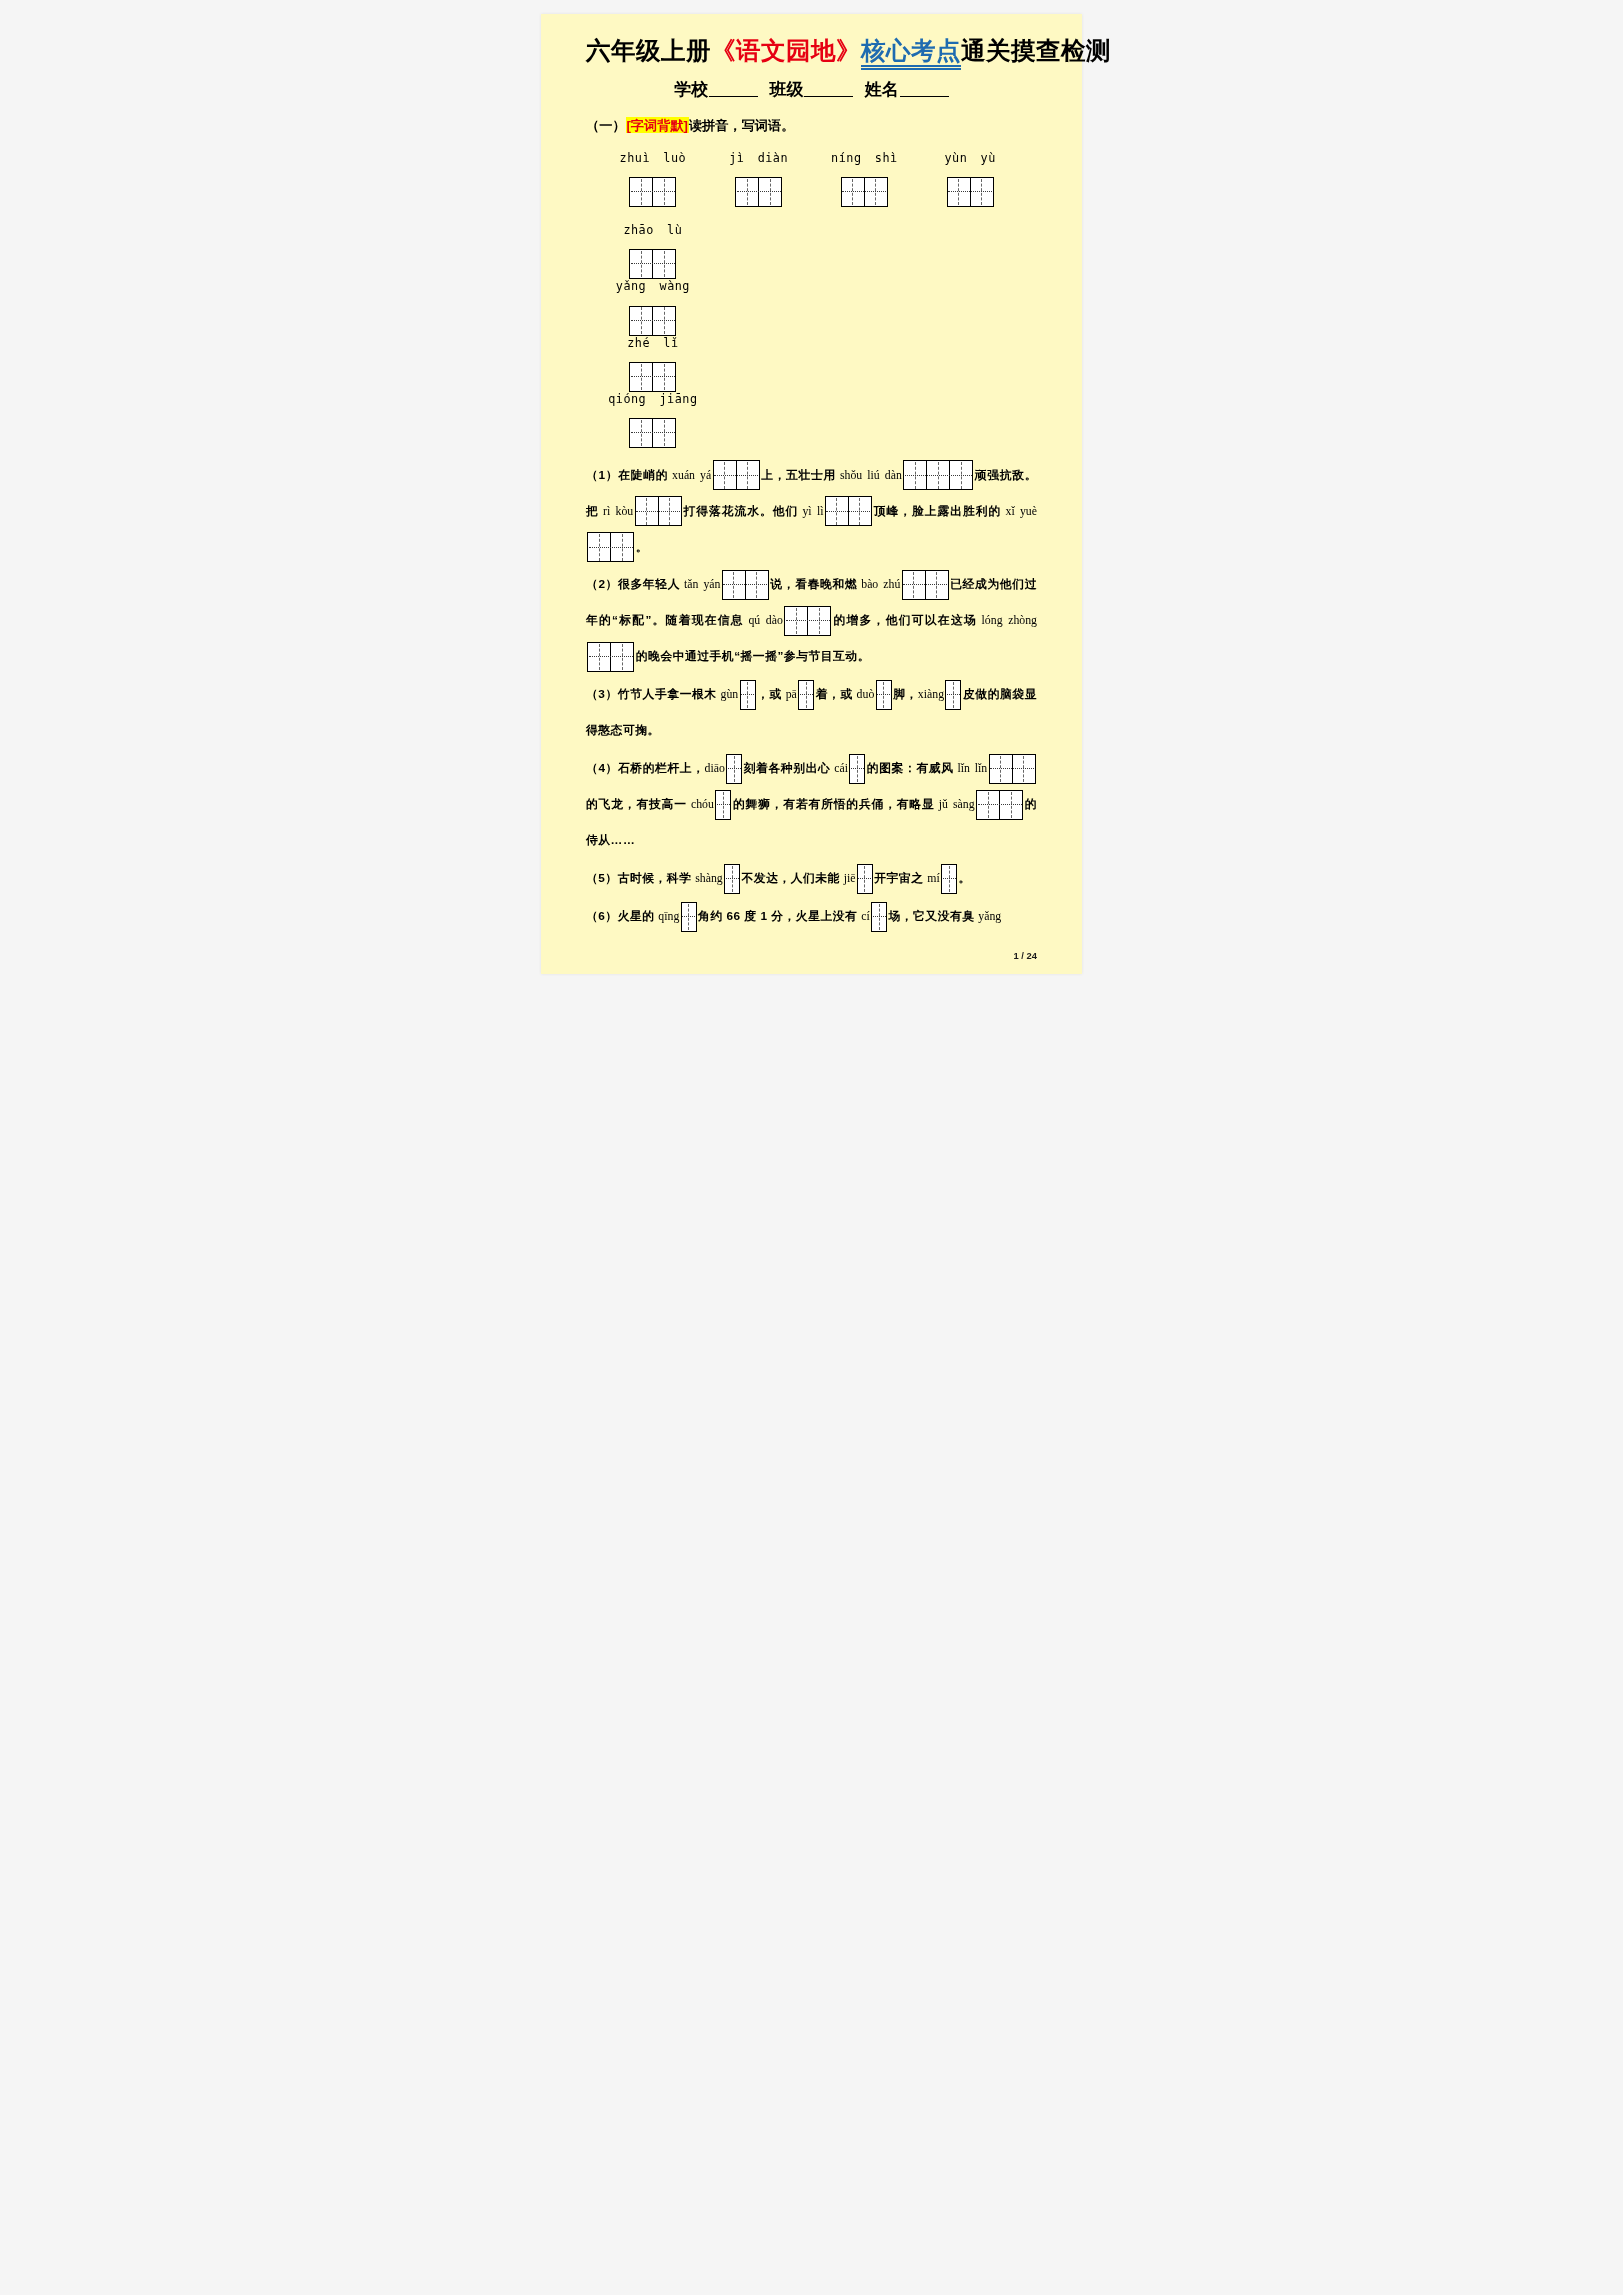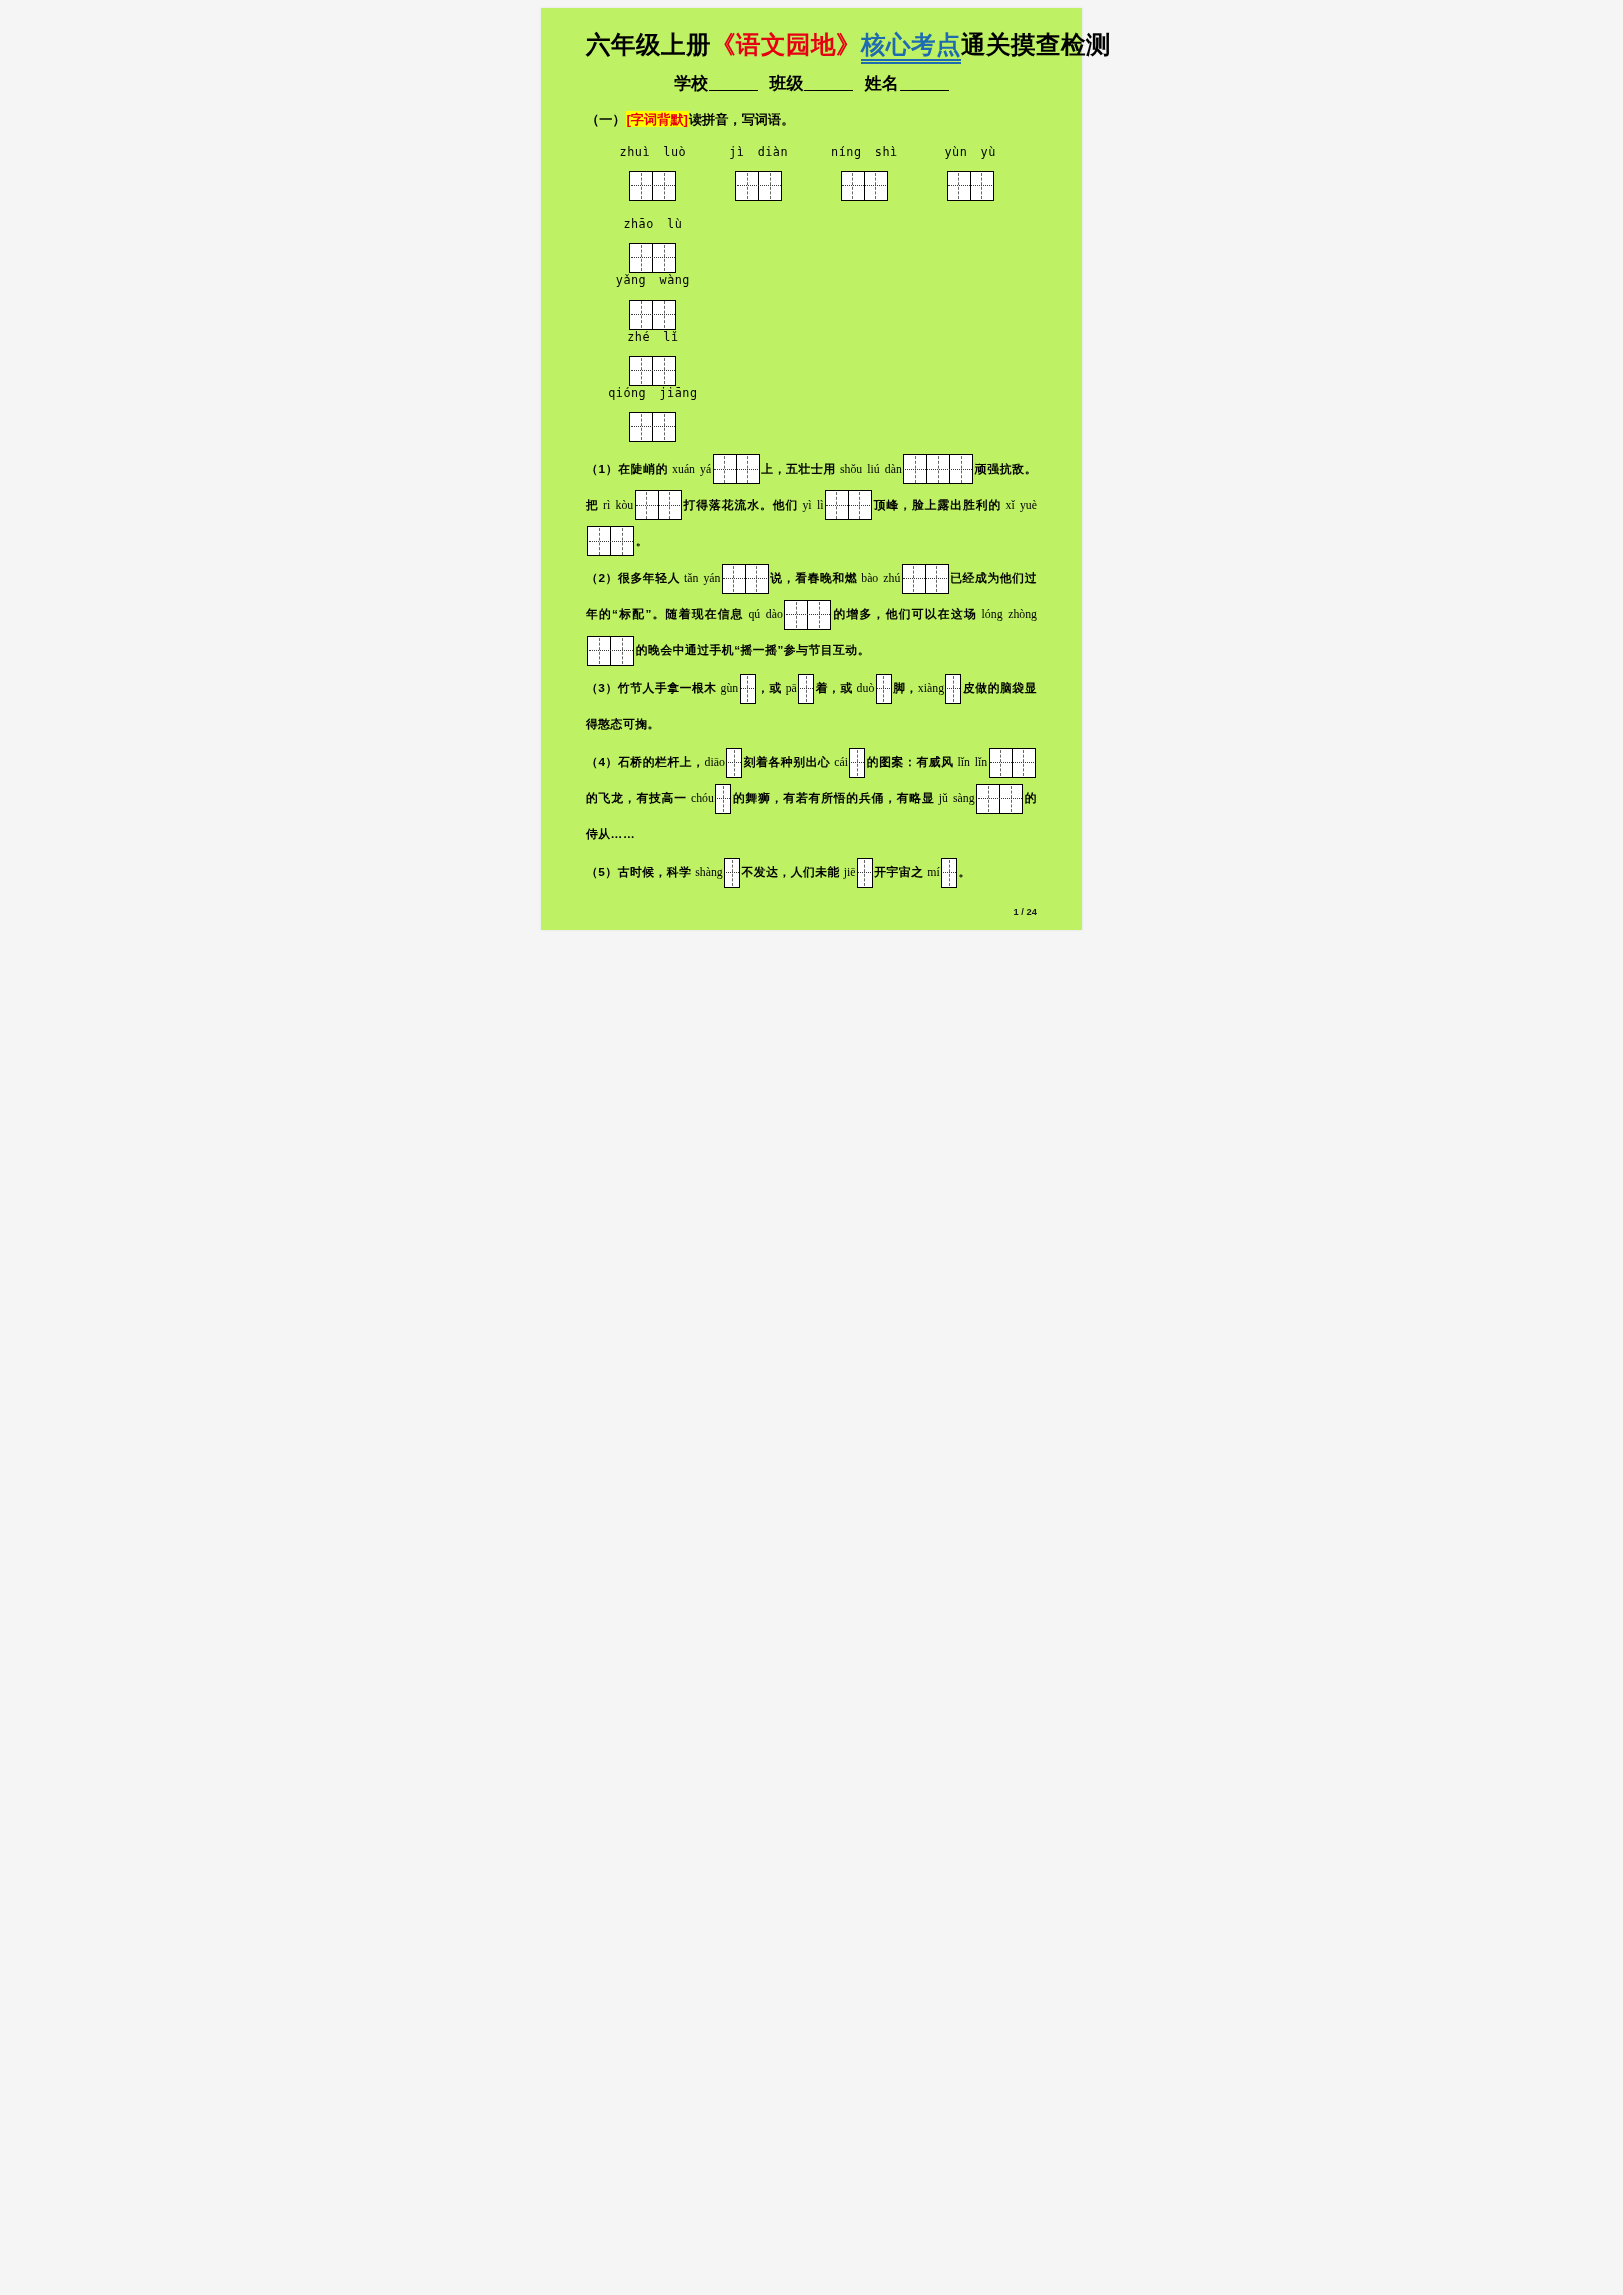--- a/index.html
+++ b/index.html
@@ -1,17 +1,17 @@
 <!DOCTYPE html>
 <html style="font-size:7.5px"><head>
 <meta charset="utf-8">
 <style>
   html,body{margin:0;padding:0;background:#f5f5f5;font-family:"Liberation Sans",sans-serif;}
   .page{
-    width:541px;min-height:765px;margin:8px auto;background:#bef264;
+    width:541px;min-height:765px;margin:14px auto;background:#fef9c3;
     box-sizing:border-box;padding:22px 45px 13.2px;display:flex;flex-direction:column;
     box-shadow:0 0 2.8px rgba(0,0,0,0.08);
   }
   
   .doc-title{
     text-align:center;font-weight:900;font-size:24.5px;line-height:1.25;
     letter-spacing:0.5px;color:#000;font-family:"Liberation Serif",serif;
     white-space:nowrap;
   }
   .t-red{color:#e60012;}
@@ -203,20 +203,25 @@
           <span class="gcell"></span>
           <span class="gcell"></span>
         </span><span>的侍从……</span></p>
       <p class="sentence"><span>（5）古时候，科学 </span><span class="py">shàng</span><span class="gridbox">
           <span class="gcell single"></span>
         </span><span>不发达，人们未能 </span><span class="py">jiē</span><span class="gridbox">
           <span class="gcell single"></span>
         </span><span>开宇宙之 </span><span class="py">mí</span><span class="gridbox">
           <span class="gcell single"></span>
         </span><span>。</span></p>
+      <p class="sentence"><span>（6）火星的 </span><span class="py">qīng</span><span class="gridbox">
+          <span class="gcell single"></span>
+        </span><span>角约 66 度 1 分，火星上没有 </span><span class="py">cí</span><span class="gridbox">
+          <span class="gcell single"></span>
+        </span><span>场，它又没有臭 </span><span class="py">yǎng</span></p>
     </div>
 
   <div class="footer">
     <span>1 / 24</span>
   </div>
 
 </div>
 
 
 </body></html>

